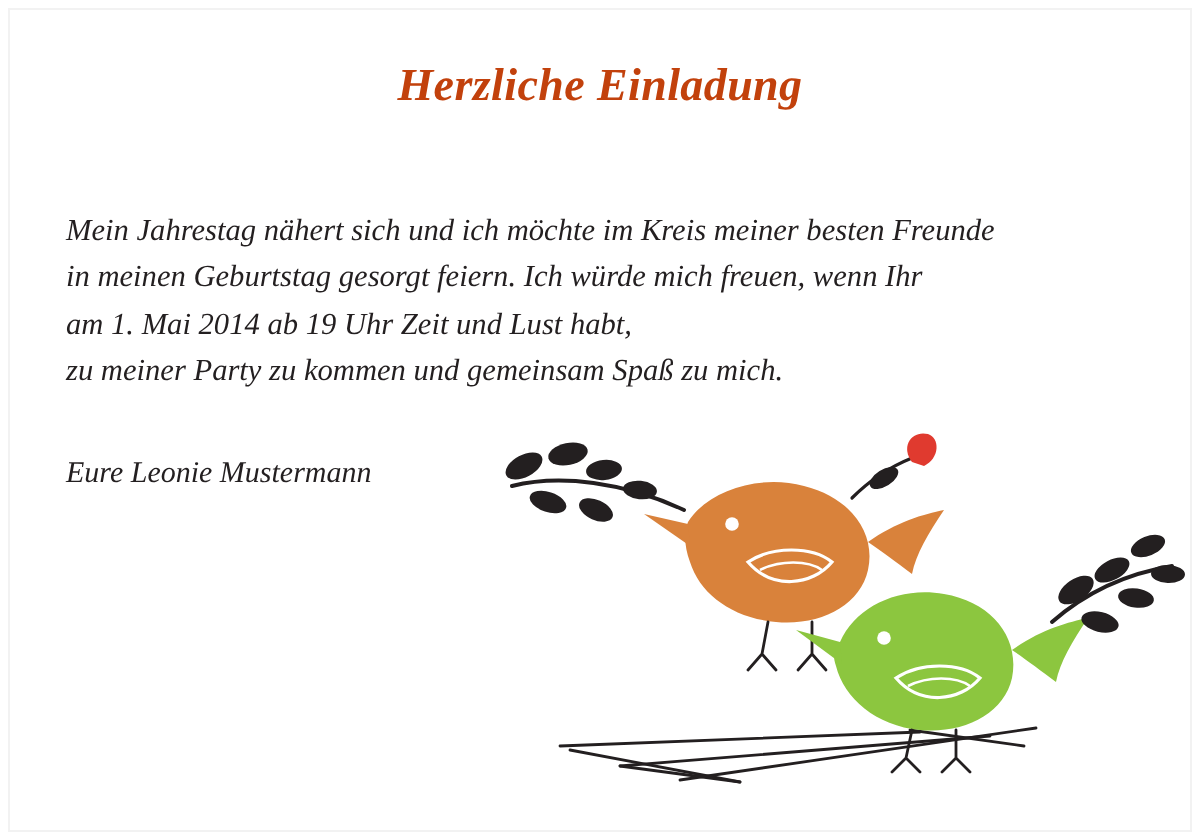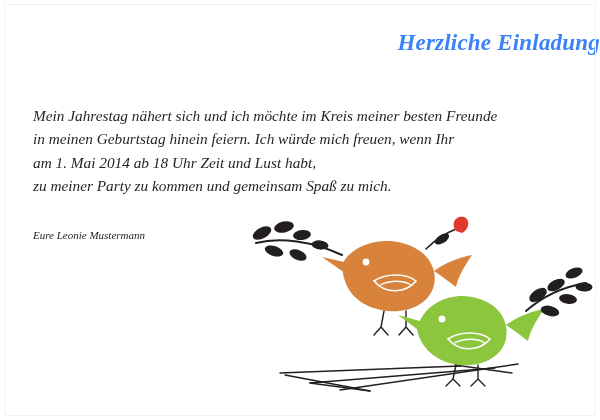--- a/index.html
+++ b/index.html
@@ -29,27 +29,27 @@
     right: 4px;
     bottom: 4px;
     border: 1px solid #f2f2f2;
     pointer-events: none;
   }
   .headline {
     position: absolute;
     left: 0;
     top: 28px;
     width: 600px;
-    text-align: right;
+    text-align: center;
     font-family: "Liberation Serif", serif;
     font-weight: bold;
     font-style: italic;
     font-size: 23px;
     line-height: 1.32;
-    color: #3b82f6;
+    color: #c2410c;
     letter-spacing: 0.2px;
   }
   .headline .line2 {
     display: block;
   }
   .bodytext {
     position: absolute;
     left: 33px;
     top: 104px;
     width: 520px;
@@ -62,21 +62,21 @@
   .bodytext p {
     margin: 0;
     white-space: nowrap;
   }
   .signature {
     position: absolute;
     left: 33px;
     top: 229px;
     font-family: "Liberation Serif", serif;
     font-style: italic;
-    font-size: 11px;
+    font-size: 15px;
     color: #231f20;
     white-space: nowrap;
   }
   .artwork {
     position: absolute;
     left: 250px;
     top: 215px;
     width: 345px;
     height: 185px;
   }
@@ -85,22 +85,22 @@
 <body>
 
 <div id="card">
 
   <div class="headline">
     <span>Herzliche Einladung</span>
   </div>
 
   <div class="bodytext">
     <p>Mein Jahrestag nähert sich und ich möchte im Kreis meiner besten Freunde</p>
-    <p>in meinen Geburtstag hinein feiern. Ich würde mich freuen, wenn Ihr</p>
-    <p>am 1. Mai 2014 ab 18 Uhr Zeit und Lust habt,</p>
+    <p>in meinen Geburtstag gesorgt feiern. Ich würde mich freuen, wenn Ihr</p>
+    <p>am 1. Mai 2014 ab 19 Uhr Zeit und Lust habt,</p>
     <p>zu meiner Party zu kommen und gemeinsam Spaß zu mich.</p>
   </div>
 
   <div class="signature">Eure Leonie Mustermann</div>
 
   <div class="artwork">
     <svg width="345" height="185" viewBox="0 0 345 185" xmlns="http://www.w3.org/2000/svg">
 
       <g fill="none" stroke="#231f20" stroke-width="1.4" stroke-linecap="round">
         <path d="M30 158 L210 151"></path>

